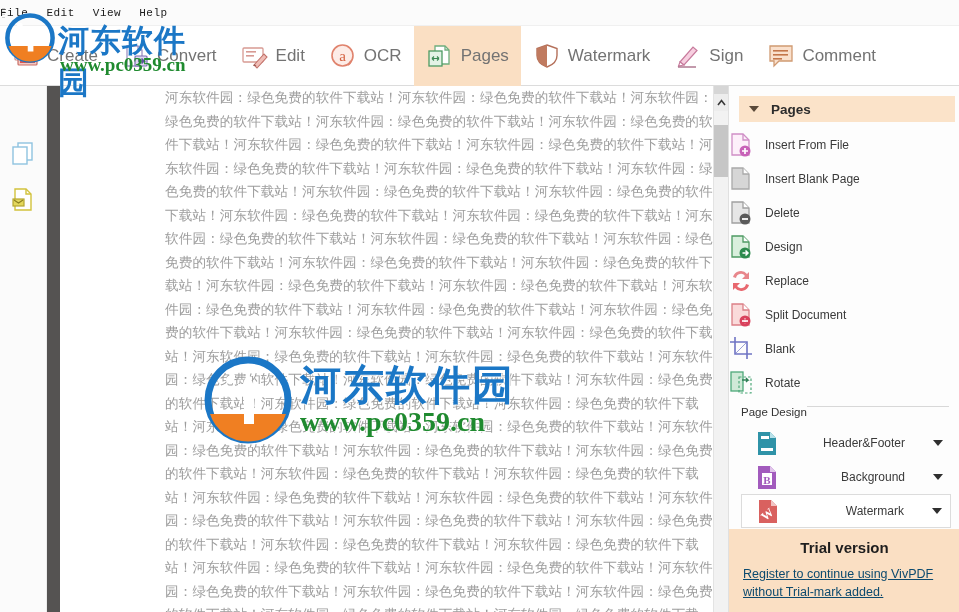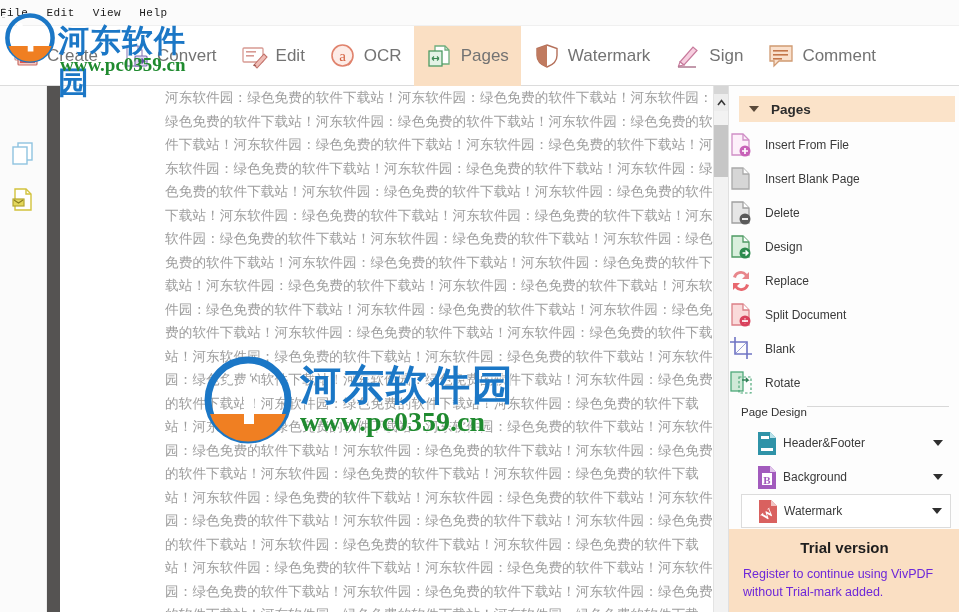--- a/index.html
+++ b/index.html
@@ -118,34 +118,34 @@
 
   .rp-section-title {
     display:flex; 
     margin:6px 10px 0 12px; height:20px;
   }
   .rp-section-title span { font-size:11.5px; color:#333; white-space:nowrap; }
   .rp-section-title .rule { flex:1; height:1px; background:#d8d8d8; }
 
   .rp-design-item {
     display:flex; align-items:center; height:34px; margin:0 8px 0 12px;
-    padding-left:14px; gap:4px; cursor:pointer;
+    padding-left:14px; gap:28px; cursor:pointer;text-align:right;
   }
   .rp-design-item.boxed { border:1px solid #dcdcdc; background:#fff; }
   .rp-design-item .ico { width:24px; height:27px; flex:0 0 24px; }
   .rp-design-item .lbl { font-size:12px; color:#3a3a3a; flex:1; }
   .rp-design-item .dcaret { width:0;height:0;border-left:5px solid transparent;border-right:5px solid transparent;border-top:6px solid #2f2f2f; margin-right:8px;}
 
   
   .trial {
     position:absolute; left:0; bottom:0; width:231px; height:83px;
     background:#fadfc3; padding:10px 14px 0 14px; text-align:center;
   }
   .trial-title { font-size:15px; font-weight:bold; color:#1e1e1e; margin-bottom:9px; }
-  .trial-body { font-size:12.5px; color:#6d28d9; line-height:18px; text-align:left; }
+  .trial-body { font-size:12.5px; color:#0c4a6e; line-height:18px; text-align:left;text-decoration:underline; }
 
   
   .topwm { position:absolute; left:2px; top:12px; width:215px; height:66px; pointer-events:none; z-index:9; }
   .topwm .cn { position:absolute; left:56px; top:8px; font-family:"DejaVu Sans",sans-serif;
                font-size:31px; font-weight:bold; color:#1b77c6; letter-spacing:1px; }
   .topwm .url { position:absolute; left:58px; top:42px; font-family:"Liberation Serif",serif;
                 font-size:19px; font-weight:bold; color:#1f8a2f; }
 </style>
 </head>
 <body>

